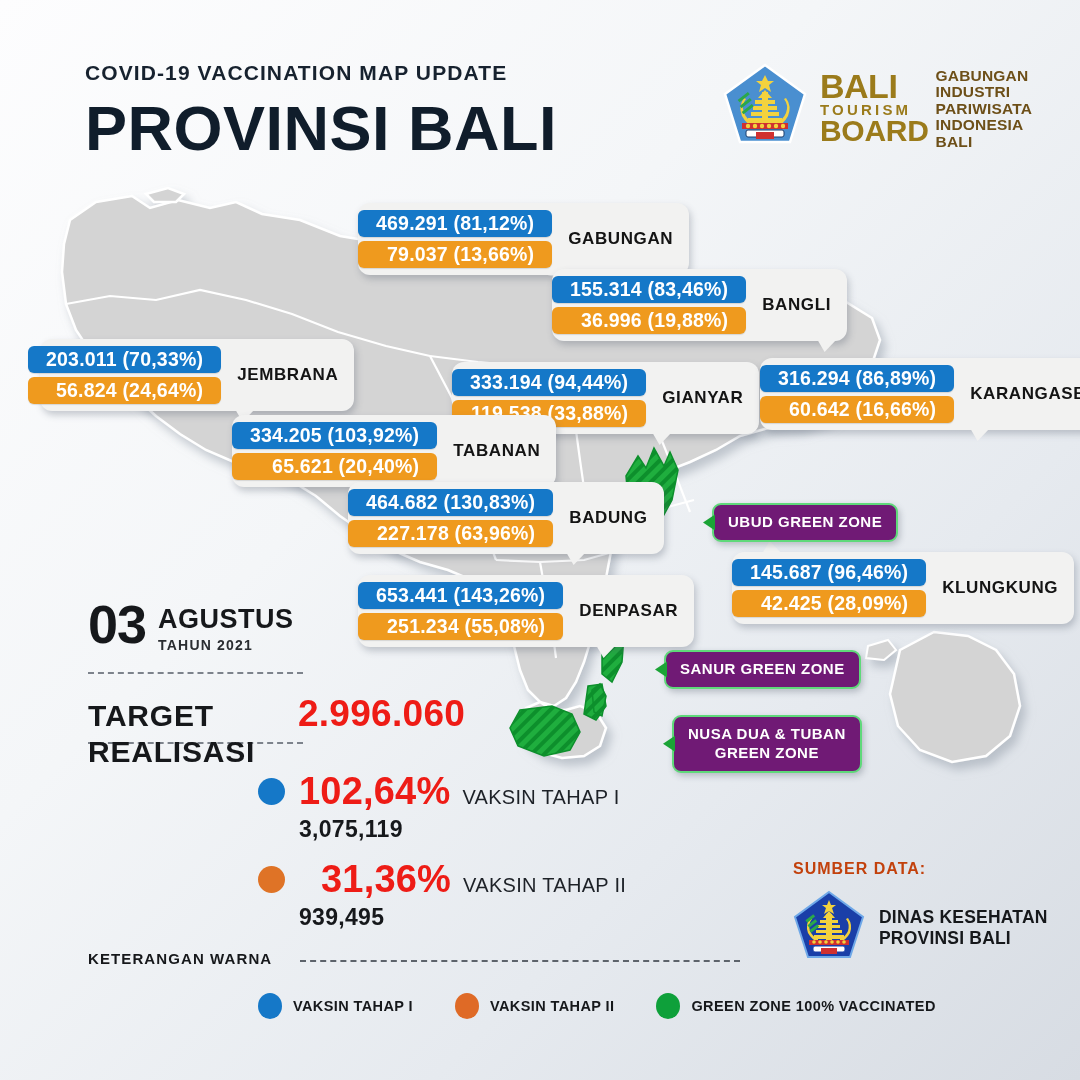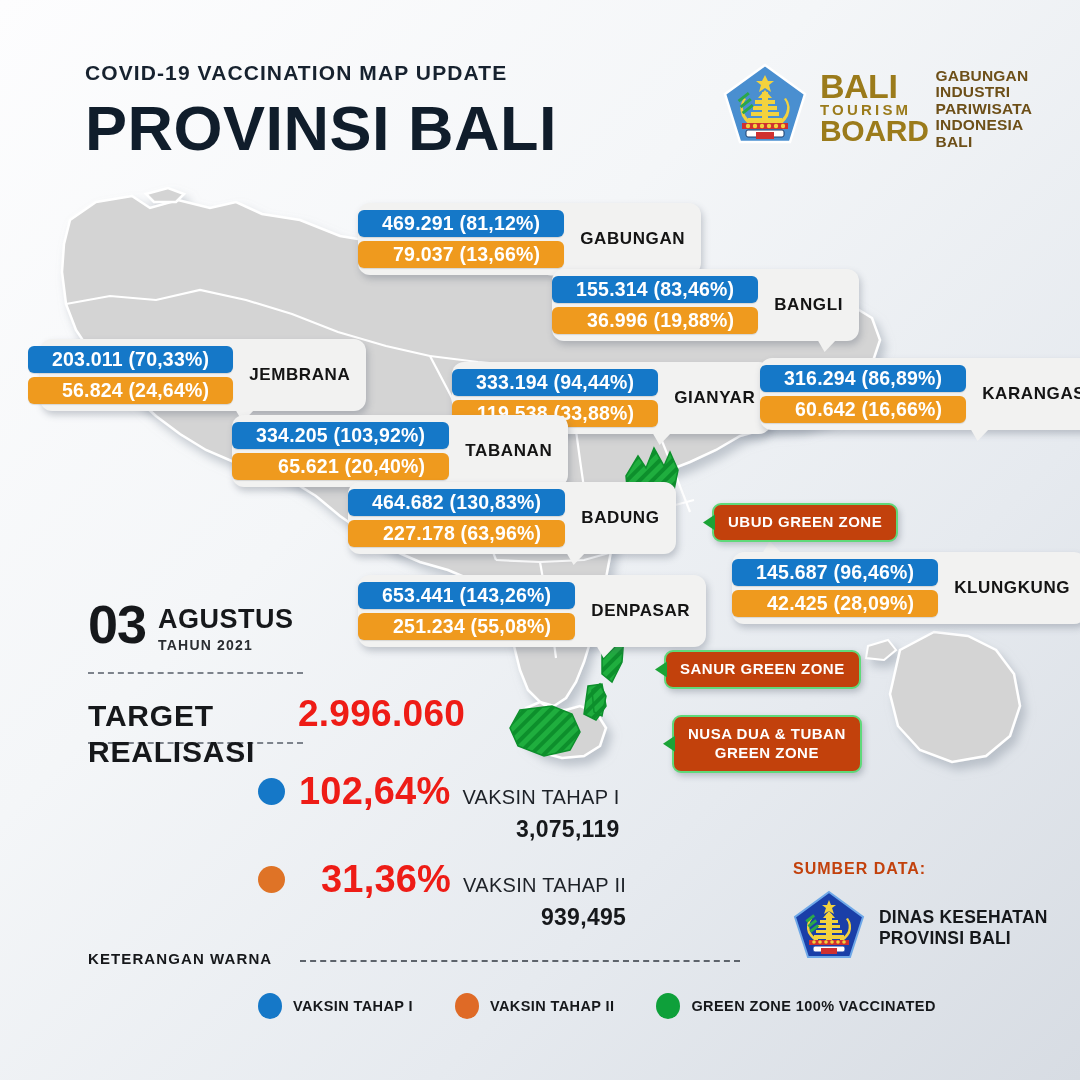--- a/index.html
+++ b/index.html
@@ -44,21 +44,21 @@
     border-radius:12px;
     box-shadow:2px 4px 7px rgba(80,90,105,0.30);
     display:flex;align-items:center;
     padding:7px 0 7px 0;
   }
   .bars{display:flex;flex-direction:column;gap:4px;}
   .bar{
     height:27px;line-height:27px;
     border-radius:6px;
     color:#ffffff;font-weight:bold;font-size:19.5px;
-    text-align:right;padding:0 24px;
+    text-align:right;padding:0 18px;
     white-space:nowrap;letter-spacing:0.2px;
     box-shadow:0 1px 1px rgba(0,0,0,0.12);
   }
   .bar.b1{background:#1578c8;}
   .bar.b2{background:#ef9a1e;}
   .rname{
     font-size:17px;font-weight:bold;color:#141414;letter-spacing:0.6px;
     padding:0 16px;white-space:nowrap;
   }
   
@@ -66,21 +66,21 @@
     position:absolute;width:20px;height:13px;background:#f2f2f1;
   }
   .nub.down{bottom:-11px;clip-path:polygon(0 0,100% 0,38% 100%);}
   .nub.up{top:-11px;clip-path:polygon(38% 0,100% 100%,0 100%);}
 
   
   .callout.left-out .bars{margin-left:-12px;}
 
   
   .gz{
-    position:absolute;background:#c2410c;border:2px solid #5fd97a;
+    position:absolute;background:#701a75;border:2px solid #5fd97a;
     border-radius:9px;color:#ffffff;font-weight:bold;
     font-size:15px;letter-spacing:0.5px;text-align:center;
     padding:8px 14px;line-height:1.25;white-space:nowrap;
     box-shadow:2px 3px 6px rgba(70,80,95,0.30);
   }
   .gz .gnub{position:absolute;left:-11px;top:50%;margin-top:-8px;
     width:12px;height:16px;background:#1ba336;
     clip-path:polygon(100% 0,100% 100%,0 50%);}
 
   
@@ -92,21 +92,21 @@
 
   .dash{position:absolute;height:0;border-top:2px dashed #7d838c;}
   #dash1{left:88px;top:672px;width:215px;}
   #dash2{left:88px;top:742px;width:215px;}
 
   #target-row{position:absolute;left:88px;top:693px;display:flex;align-items:baseline;}
   #target-label{font-size:30px;font-weight:bold;color:#16181b;letter-spacing:0.8px;}
   #target-value{font-size:37px;font-weight:bold;color:#ee1c16;letter-spacing:0.3px;margin-left:84px;}
 
   #real-label{position:absolute;left:88px;top:735px;font-size:30px;font-weight:bold;color:#16181b;letter-spacing:0.8px;}
-  .real-row{position:absolute;display:flex;align-items:flex-start;text-align:right;}
+  .real-row{position:absolute;display:flex;align-items:flex-start;}
   #real1{left:258px;top:772px;}
   #real2{left:258px;top:860px;}
   .dot{width:27px;height:27px;border-radius:50%;flex:none;margin-top:6px;}
   .dot.blue{background:#1578c8;}
   .dot.orange{background:#df7326;}
   .real-body{margin-left:14px;}
   .real-top{display:flex;align-items:baseline;}
   .real-pct{font-size:38px;font-weight:bold;color:#ee1c16;letter-spacing:0.2px;line-height:1;}
   .real-cap{font-size:20px;color:#1d2127;letter-spacing:0.3px;margin-left:12px;}
   .real-abs{font-size:23px;font-weight:bold;color:#16181b;margin-top:6px;letter-spacing:0.3px;}

